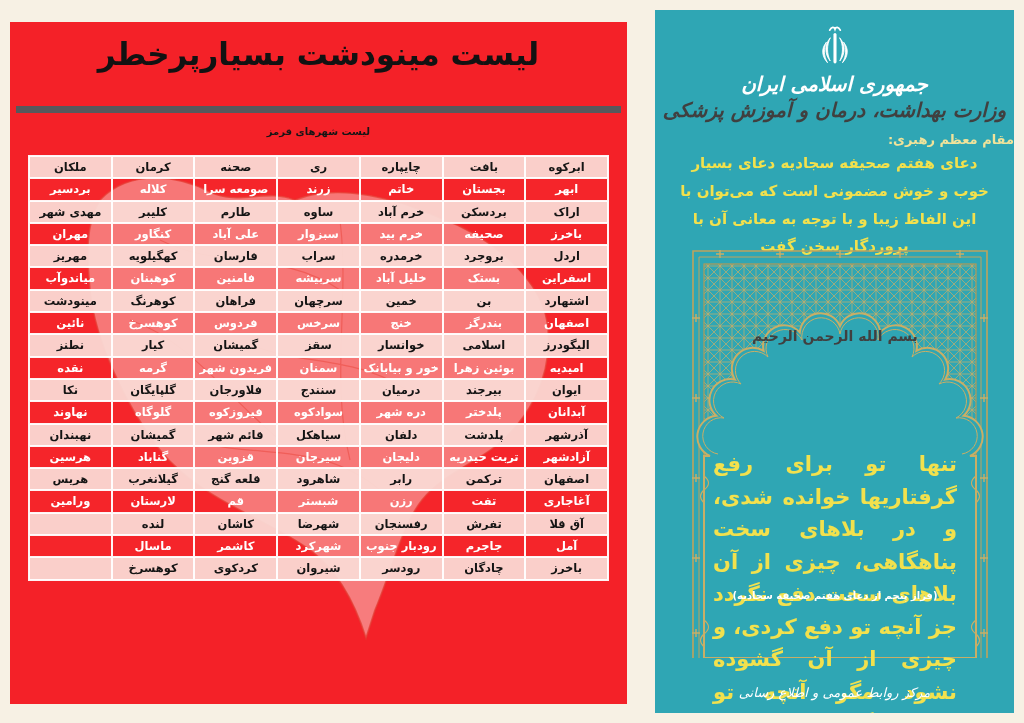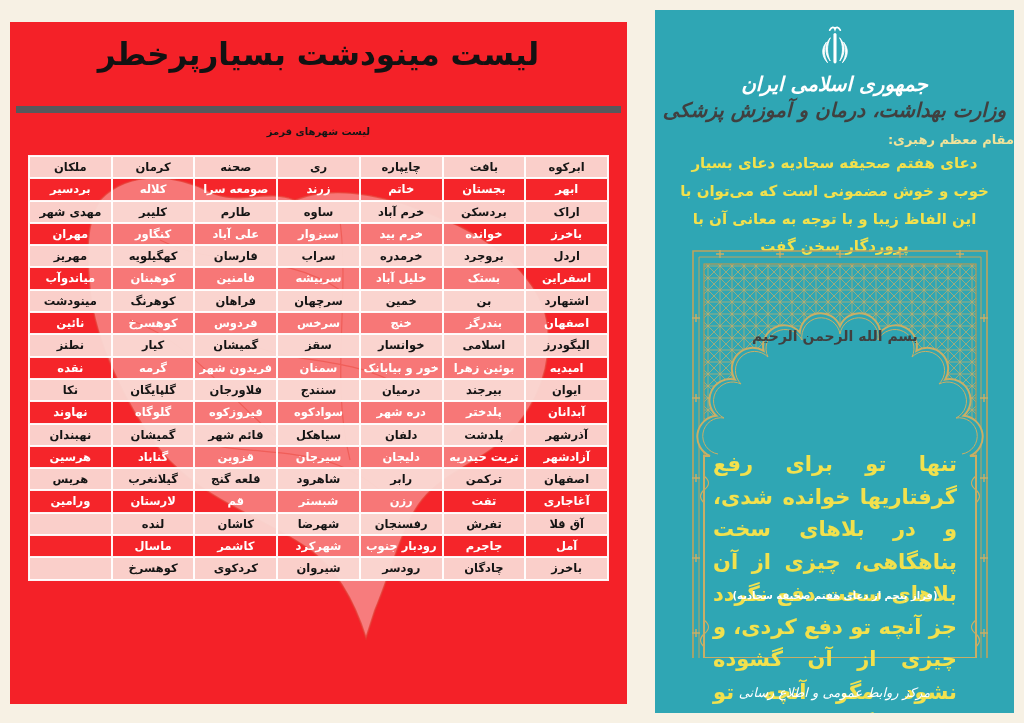--- a/index.html
+++ b/index.html
@@ -116,21 +116,21 @@
       <div class="cell redrow">کلاله</div>
       <div class="cell redrow">بردسیر</div>
       <div class="cell light">اراک</div>
       <div class="cell light">بردسکن</div>
       <div class="cell light">خرم آباد</div>
       <div class="cell light">ساوه</div>
       <div class="cell light">طارم</div>
       <div class="cell light">کلیبر</div>
       <div class="cell light">مهدی شهر</div>
       <div class="cell redrow">باخرز</div>
-      <div class="cell redrow">خوانده</div>
+      <div class="cell redrow">صحیفه</div>
       <div class="cell redrow">خرم بید</div>
       <div class="cell redrow">سبزوار</div>
       <div class="cell redrow">علی آباد</div>
       <div class="cell redrow">کنگاور</div>
       <div class="cell redrow">مهران</div>
       <div class="cell light">اردل</div>
       <div class="cell light">بروجرد</div>
       <div class="cell light">خرمدره</div>
       <div class="cell light">سراب</div>
       <div class="cell light">فارسان</div>

